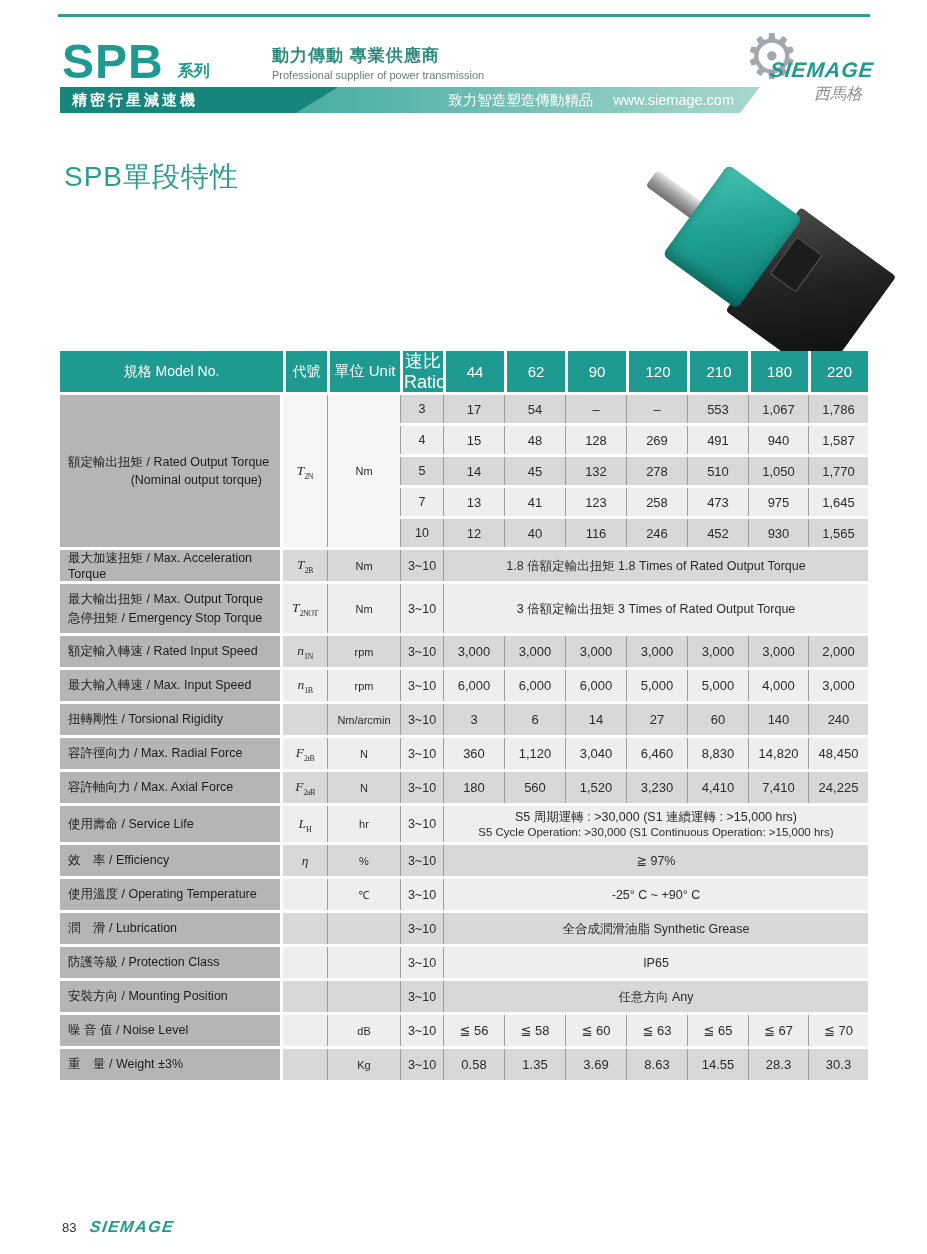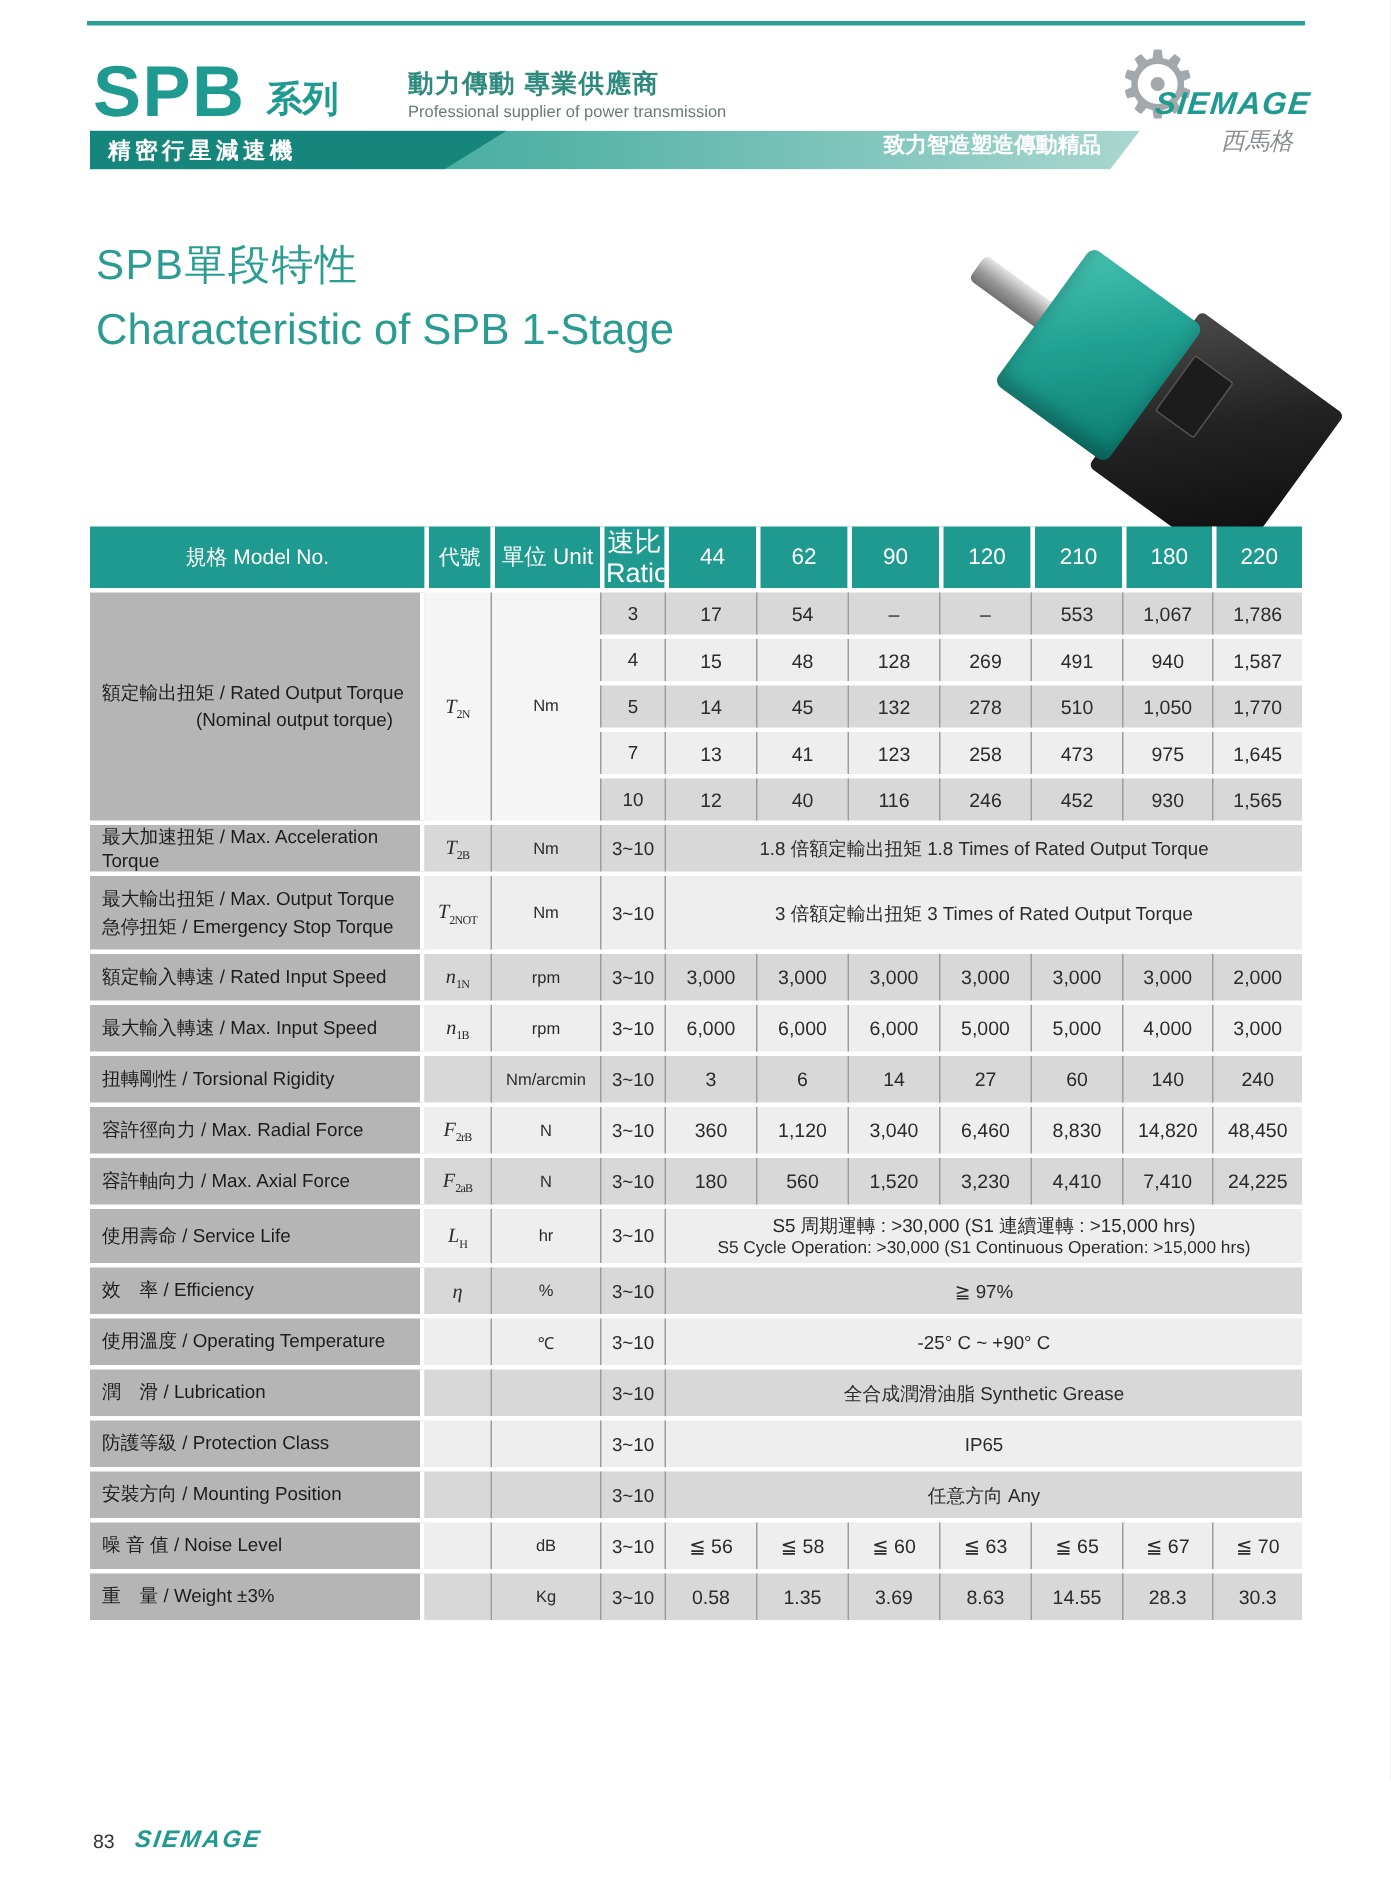--- a/index.html
+++ b/index.html
@@ -2,34 +2,34 @@
 <html><head>
 <meta charset="utf-8">
 <style>
   html,body{margin:0;padding:0;background:#e8e8e8;}
   .page{position:relative;width:927px;height:1254px;background:#ffffff;margin:0 auto;
         font-family:"Liberation Sans",sans-serif;overflow:hidden;}
   
   .top-rule{position:absolute;left:58px;top:14px;width:812px;height:3px;background:#2a9d94;}
   .brand{position:absolute;left:62px;top:38px;display:flex;align-items:flex-end;}
   .brand-main{font-size:48px;font-weight:bold;color:#1f9a90;letter-spacing:1px;line-height:1;}
-  .brand-suffix{font-size:24px;font-weight:bold;color:#1f9a90;margin-left:14px;margin-bottom:4px;}
+  .brand-suffix{font-size:16px;font-weight:bold;color:#1f9a90;margin-left:14px;margin-bottom:4px;}
   .tagline{position:absolute;left:272px;top:44px;}
   .tagline-zh{font-size:17px;font-weight:bold;color:#2f8a7e;letter-spacing:1px;}
   .tagline-en{font-size:11px;color:#6b7b76;margin-top:2px;}
   .banner{position:absolute;left:60px;top:87px;width:700px;height:26px;}
   .banner-light{position:absolute;inset:0;background:linear-gradient(90deg,#2ba197 0%,#56b3a8 45%,#a9d7cf 100%);
                 clip-path:polygon(0 0,100% 0,calc(100% - 20px) 100%,0 100%);}
   .banner-dark{position:absolute;left:0;top:0;bottom:0;width:278px;background:#16867c;
                clip-path:polygon(0 0,100% 0,calc(100% - 42px) 100%,0 100%);
                display:flex;align-items:center;}
   .banner-dark span{font-family:"Liberation Serif",serif;font-weight:bold;color:#fff;
                     font-size:15px;letter-spacing:3px;padding-left:12px;}
   .banner-right{position:absolute;right:26px;top:0;height:100%;display:flex;align-items:center;
-                gap:10px;font-size:14.5px;font-weight:bold;color:#ffffff;flex-direction:column;}
+                gap:20px;font-size:14.5px;font-weight:normal;color:#ffffff;}
   .logo{position:absolute;left:742px;top:32px;width:140px;height:84px;}
   .gear{position:absolute;left:2px;top:-6px;font-size:62px;color:#a3a8ac;line-height:1;
         font-family:"DejaVu Sans",sans-serif;}
   .logo-text{position:absolute;left:28px;top:26px;font-size:21px;font-weight:bold;font-style:italic;
              color:#1f9a90;letter-spacing:1px;transform:skewX(-6deg);}
   .logo-zh{position:absolute;left:72px;top:52px;font-size:16px;color:#8a8f93;
            font-family:"Liberation Serif",serif;font-style:italic;}
   
   .title{position:absolute;left:64px;top:158px;color:#2a9c92;}
   .title-zh{font-size:28px;letter-spacing:1px;}
@@ -112,21 +112,20 @@
   </div>
 
   <div class="logo">
     <span class="gear">⚙</span>
     <span class="logo-text">SIEMAGE</span>
     <span class="logo-zh">西馬格</span>
   </div>
 
   <div class="title">
     <div class="title-zh">SPB單段特性</div>
-    <div class="title-en">Characteristic of SPB 1-Stage</div>
   </div>
 
   <div class="product">
     <div class="p-group">
       <div class="p-shaft"></div>
       <div class="p-flange"></div>
       <div class="p-body">
         <div class="p-sticker"></div>
       </div>
     </div>

